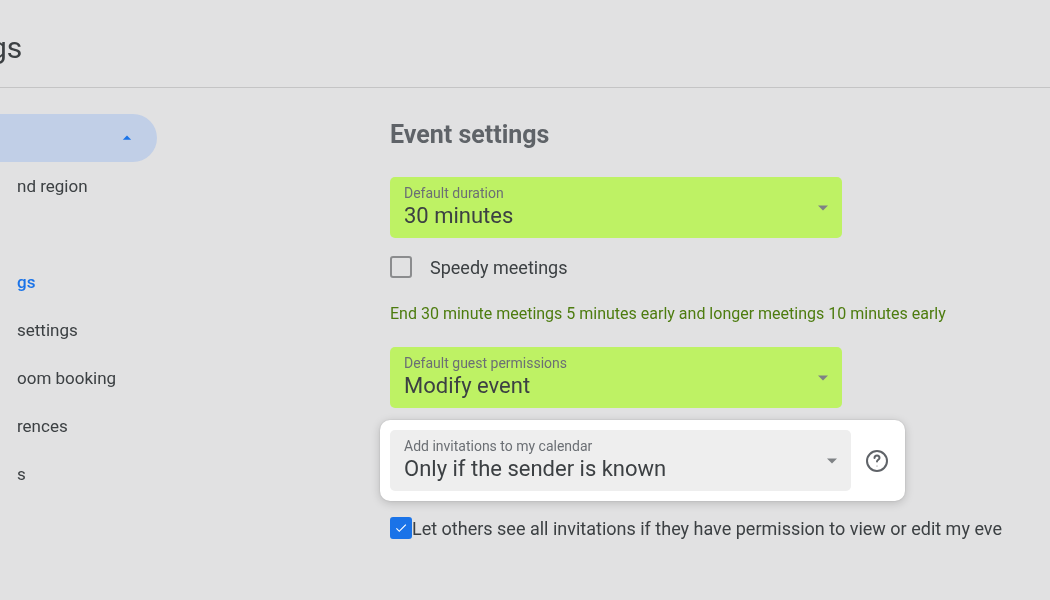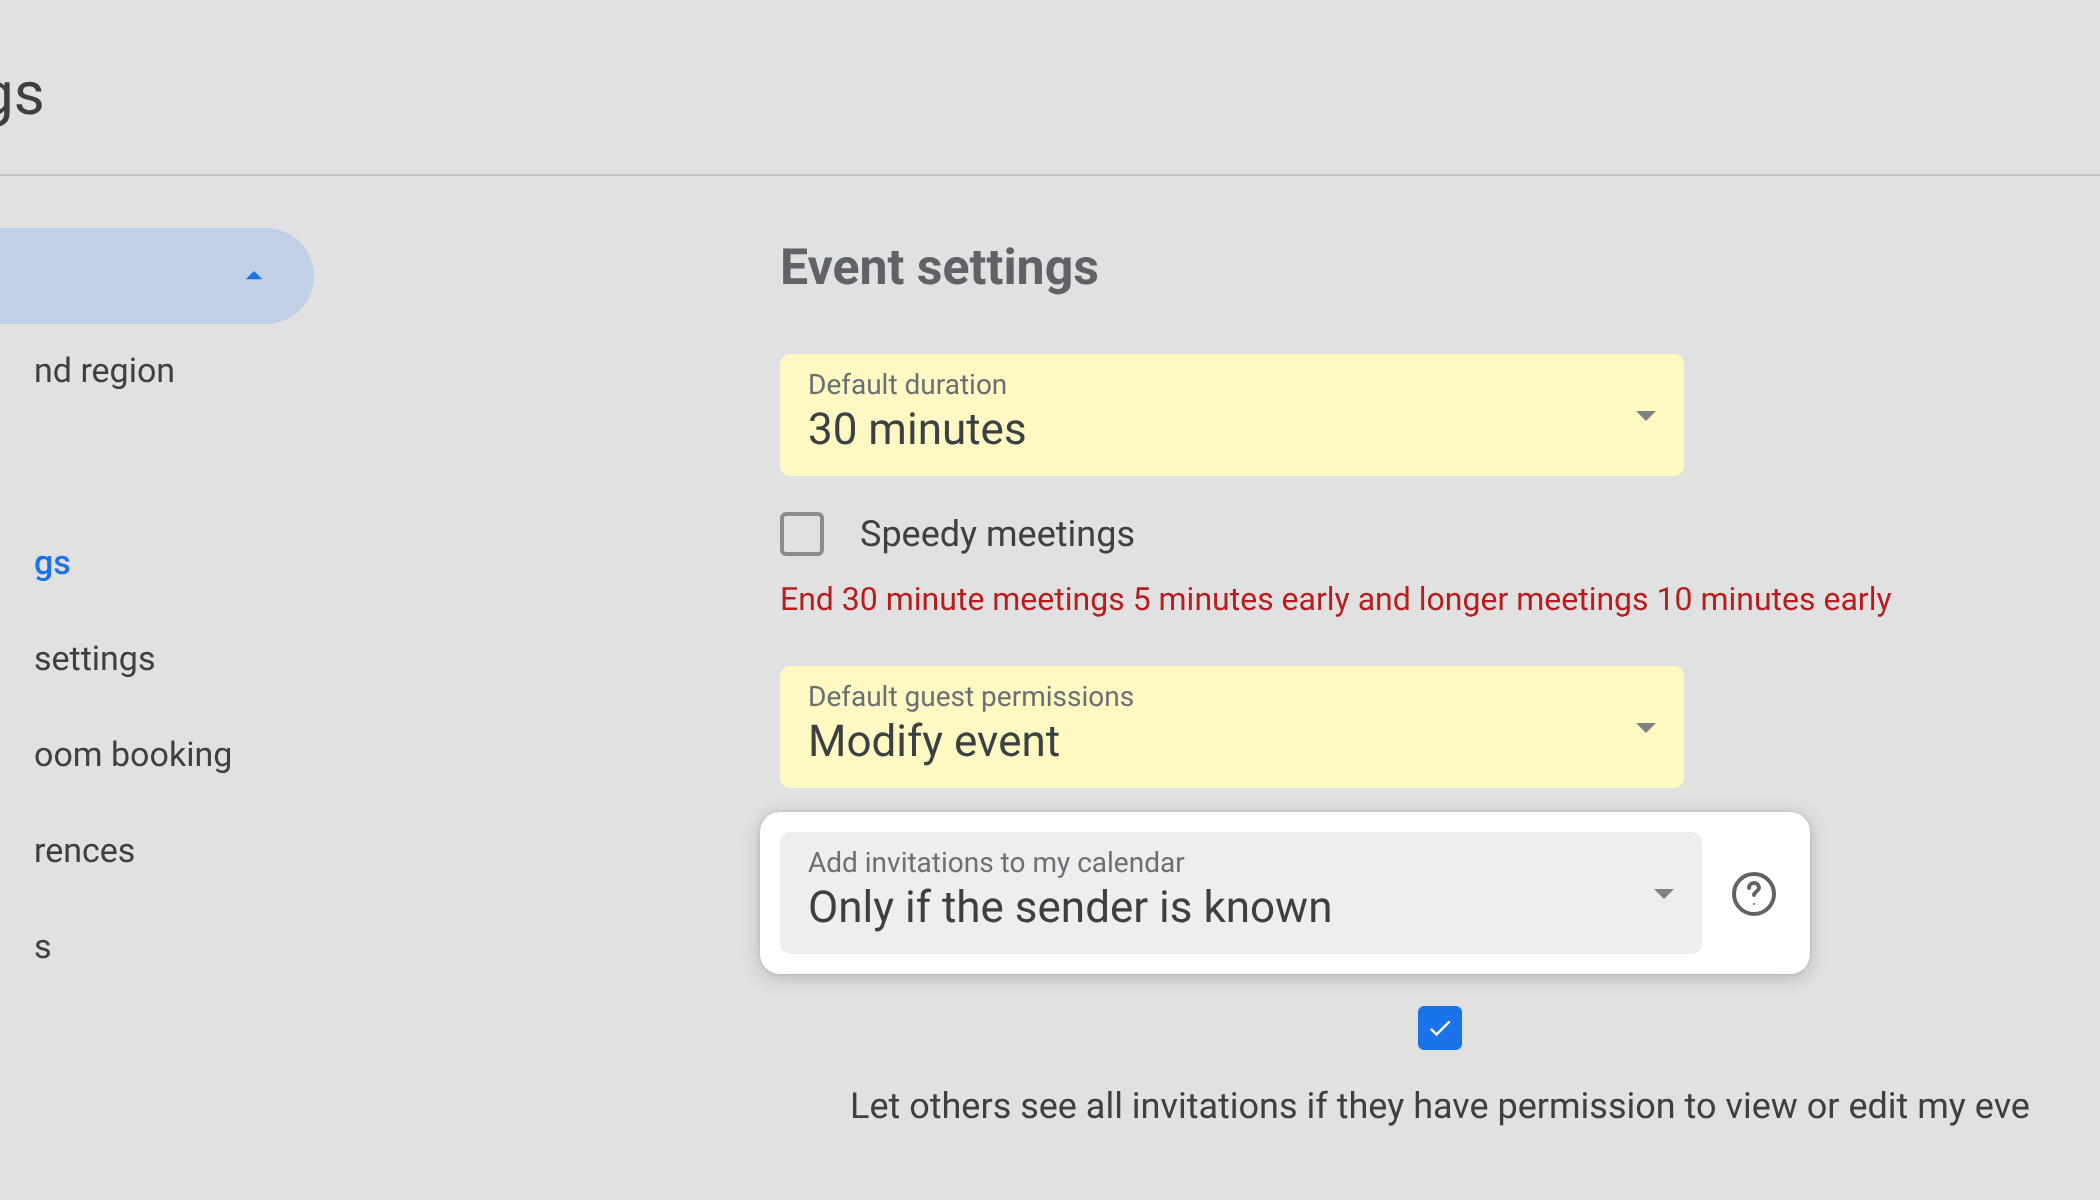--- a/index.html
+++ b/index.html
@@ -64,21 +64,21 @@
       flex: 1;
       padding: 32px 0 0 205px;
     }
     .section-title {
       font-size: 25px;
       font-weight: 700;
       color: #5f6368;
       margin-bottom: 28px;
     }
     .setting-dropdown {
-      background: #fef9c3;
+      background: #bef264;
       border-radius: 5px;
       width: 452px;
       padding: 8px 14px 10px 14px;
       position: relative;
       cursor: pointer;
       margin-bottom: 18px;
     }
     .setting-dropdown-label {
       font-size: 14px;
       color: #6b6f74;
@@ -96,21 +96,21 @@
       width: 0;
       height: 0;
       border-left: 5px solid transparent;
       border-right: 5px solid transparent;
       border-top: 5px solid #7f8285;
     }
     .checkbox-row {
       display: flex;
       align-items: center;
       gap: 18px;
-      margin-bottom: 12px;
+      margin-bottom: 26px;
       cursor: pointer;
     }
     .checkbox {
       width: 22px;
       height: 22px;
       border: 2px solid #8b8c8e;
       border-radius: 3px;
       flex-shrink: 0;
       display: flex;
       align-items: center;
@@ -124,21 +124,21 @@
       font-size: 18px;
       color: #3c4043;
     }
     .checkmark {
       width: 14px;
       height: 14px;
       fill: white;
     }
     .helper-text {
       font-size: 16px;
-      color: #b91c1c;
+      color: #4d7c0f;
       margin-bottom: 24px;
     }
     .highlighted-card {
       background: #ffffff;
       border-radius: 10px;
       box-shadow: 0 2px 10px rgba(0,0,0,0.18), 0 0 2px rgba(0,0,0,0.12);
       width: 525px;
       padding: 10px;
       display: flex;
       align-items: center;
@@ -166,23 +166,22 @@
     .help-icon-svg {
       width: 24px;
       height: 24px;
       fill: none;
       stroke: #5f6368;
       stroke-width: 2;
     }
     .let-others-row {
       display: flex;
       align-items: center;
-      gap: 18px;
+      gap: 0;
       white-space: nowrap;
-      flex-direction: column;
     }
   </style>
 </head>
 <body>
 
 <div class="header">
   <div class="header-title">gs</div>
 </div>
 
 <div class="layout">

